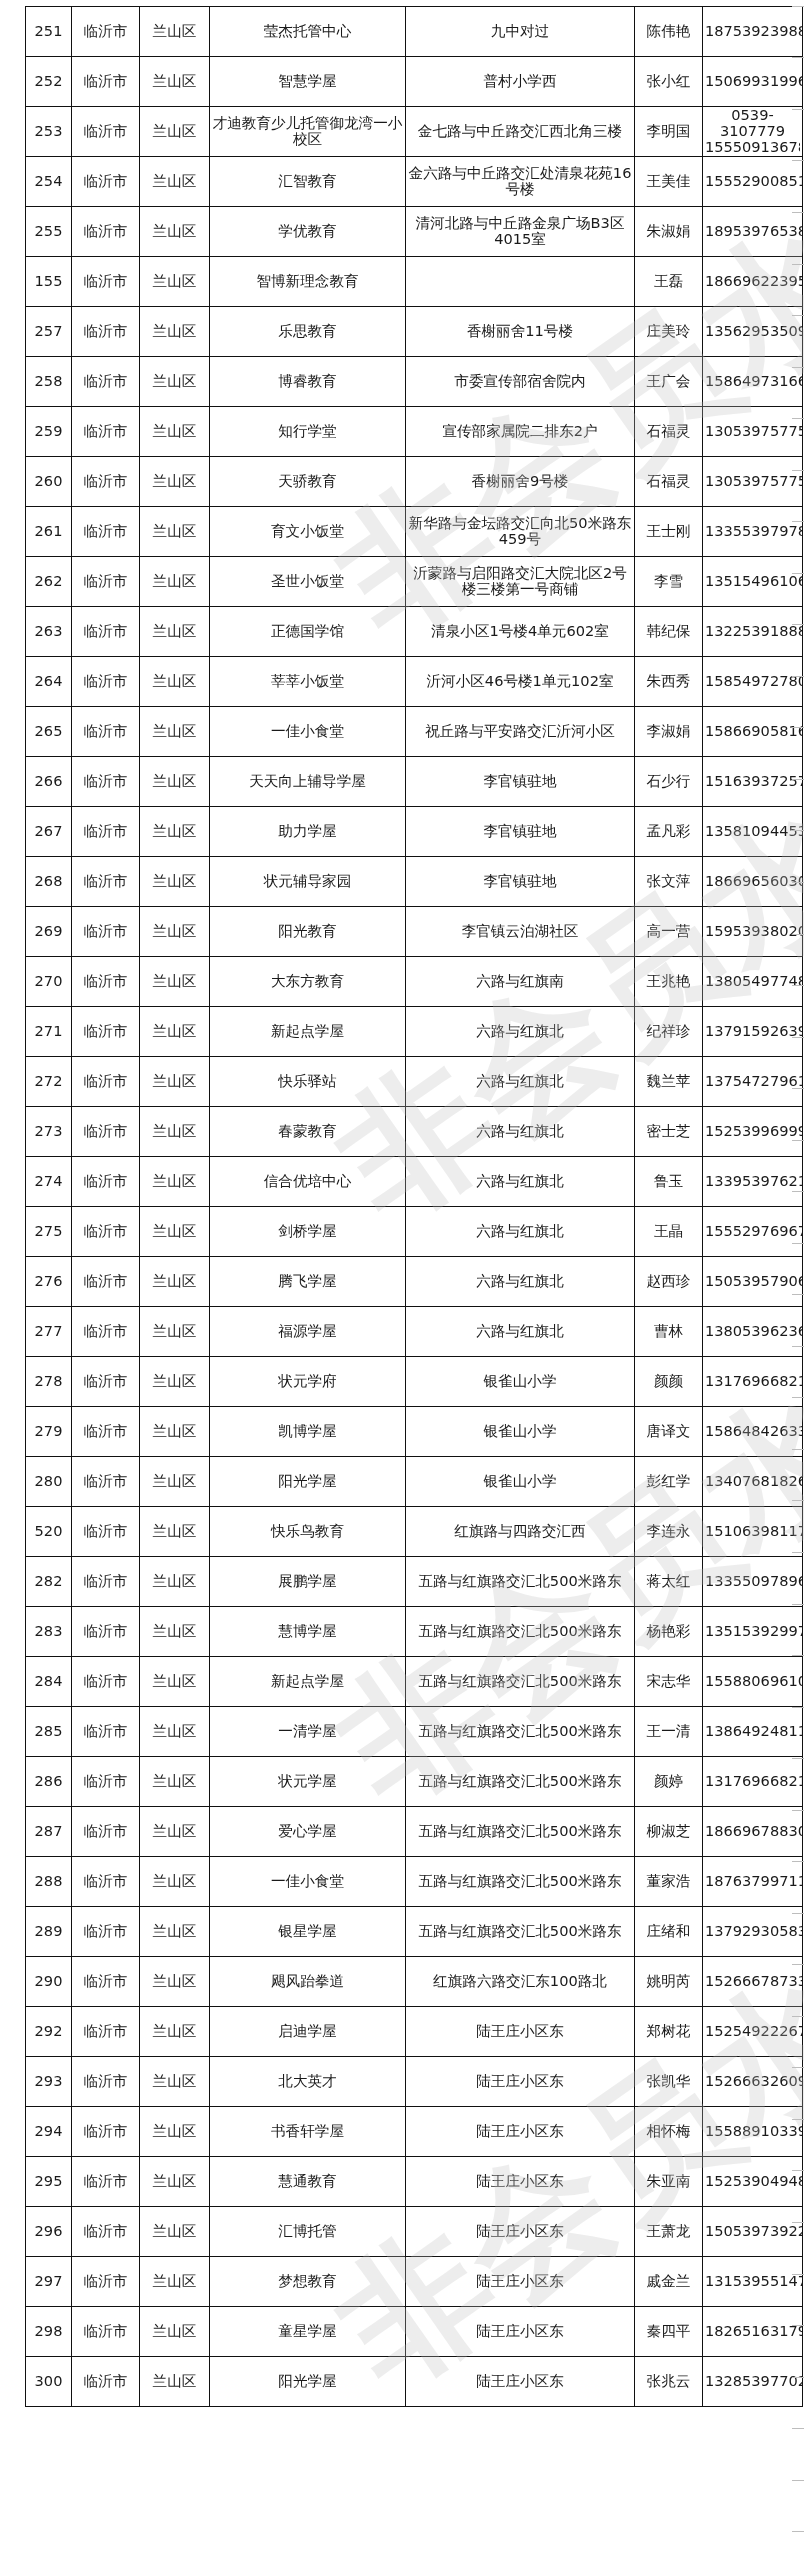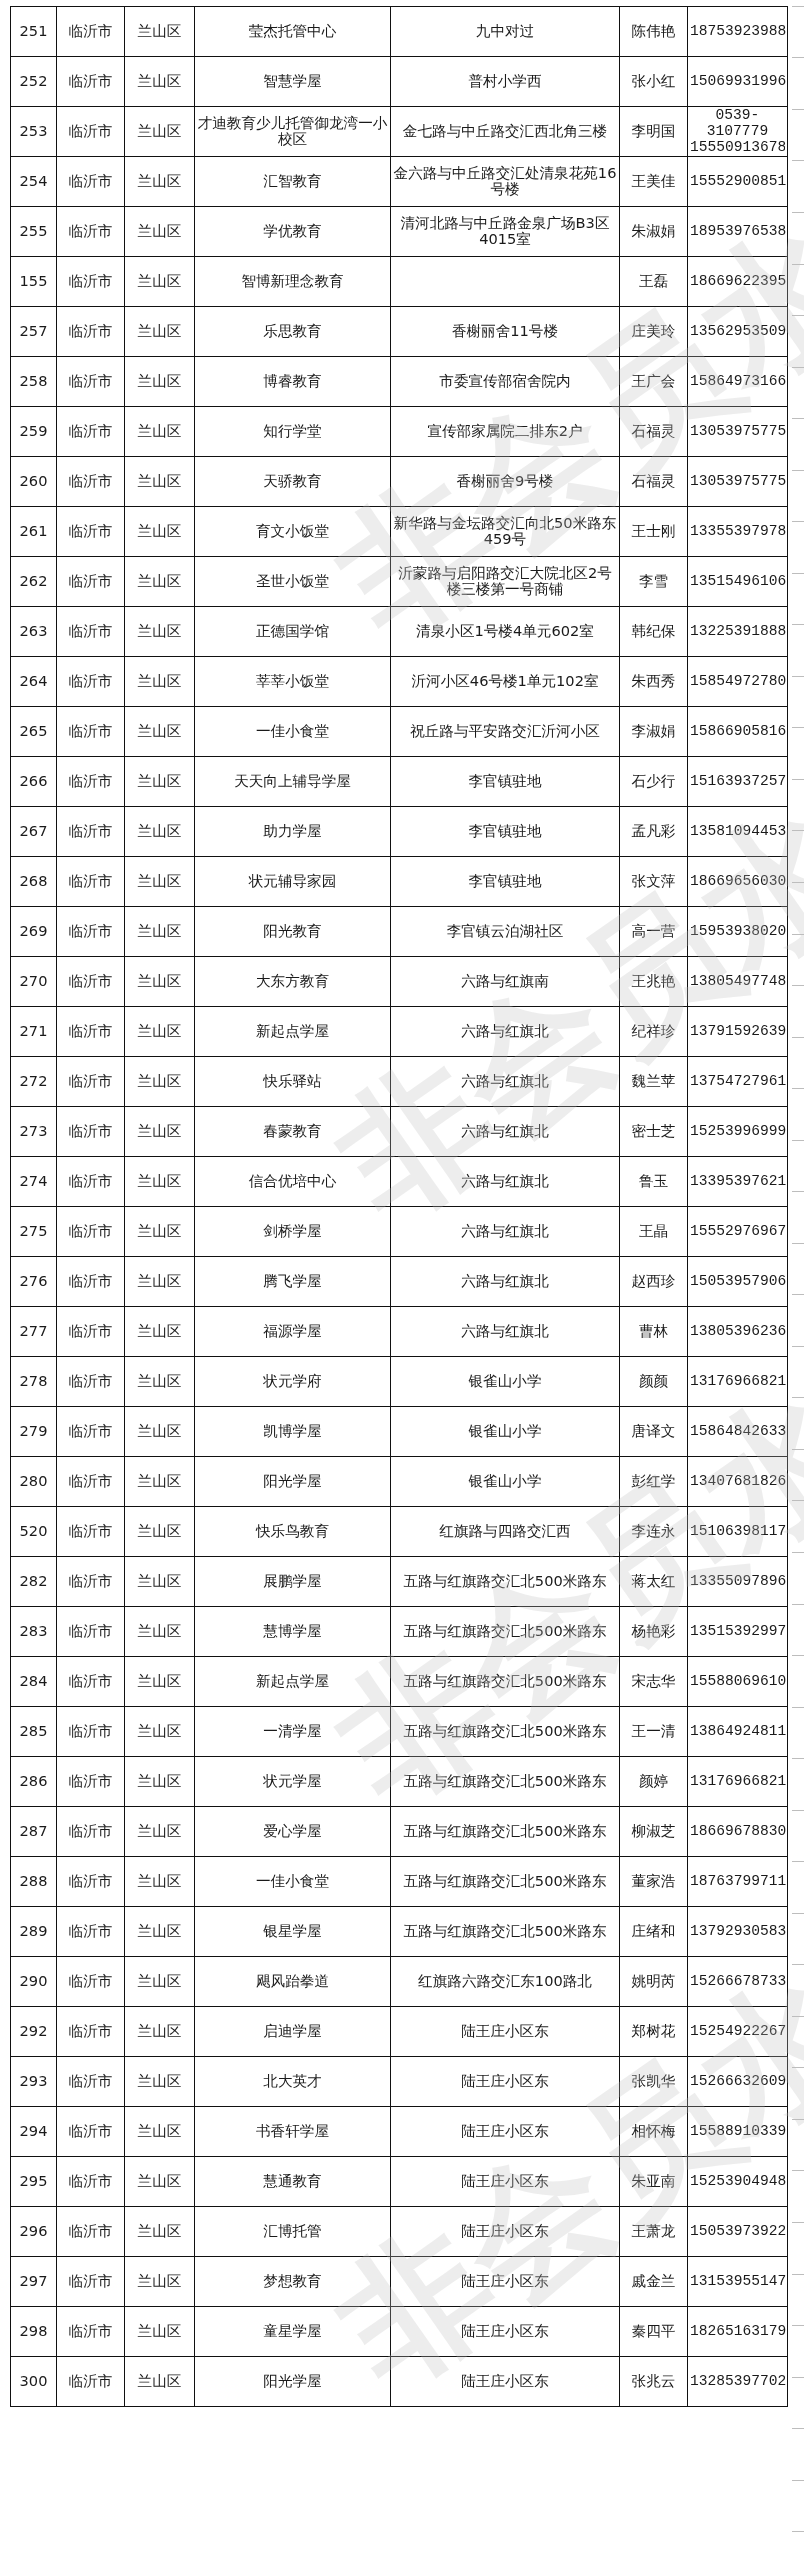--- a/index.html
+++ b/index.html
@@ -1,25 +1,25 @@
 <!DOCTYPE html>
 <html><head>
 <meta charset="utf-8">
 <style>
   html, body { margin: 0; padding: 0; background: #ffffff; }
   body { width: 804px; height: 2576px; overflow: hidden; position: relative;
          font-family: "DejaVu Sans", "Liberation Sans", sans-serif; color: #1a1a1a; }
   .sheet { position: absolute; left: 0; top: 0; width: 804px; height: 2576px; overflow: hidden; }
-  table.roster { position: absolute; left: 10px; top: 5.8px; border-collapse: collapse;
+  table.roster { position: absolute; left: 25px; top: 5.8px; border-collapse: collapse;
                  table-layout: fixed; width: 777px; }
   table.roster td { border: 1.5px solid #111; height: 49px; padding: 0 1.9px; text-align: center;
                     vertical-align: middle; font-size: 14.6px; line-height: 16.5px; overflow: hidden;
                     letter-spacing: 0; }
   td.c-no { font-size: 14.6px; }
-  td.c-phone { font-size: 14px; letter-spacing: -0.4px; font-family: Liberation Mono, monospace; }
+  td.c-phone { font-size: 14px; letter-spacing: -0.4px; }
   td.c-addr { font-size: 14px; }
   td.c-phone .multi { display:block; line-height: 16px; max-height: 49px; overflow: hidden; }
   .gridext { position: absolute; left: 792px; width: 12.6px; height: 1px; background: #bdbdbd; }
   .watermark { position: absolute; color: rgba(190,190,190,0.28); font-size: 146px;
                font-weight: bold; transform: rotate(-35deg); transform-origin: center;
                white-space: nowrap; pointer-events: none; }
 </style>
 </head>
 <body>
 

